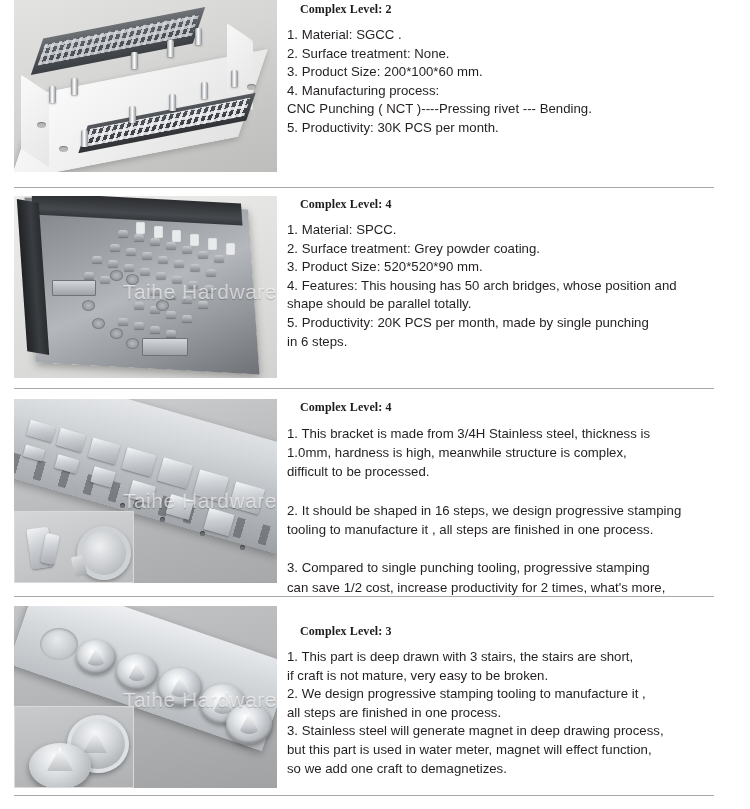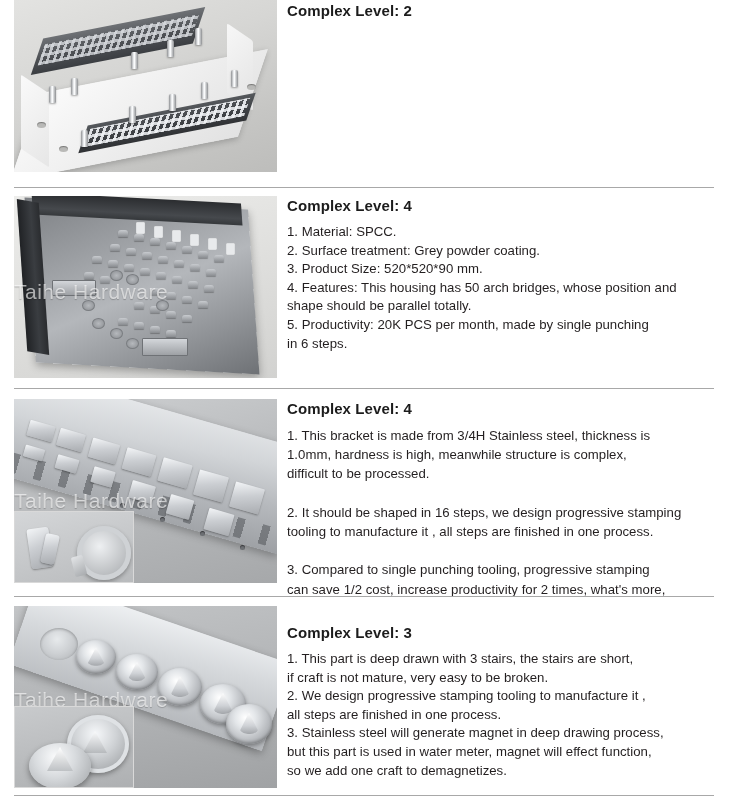--- a/index.html
+++ b/index.html
@@ -54,21 +54,21 @@
   }
   .photo-scene {
     position: absolute;
     inset: 0;
     overflow: hidden;
   }
   .watermark {
     position: absolute;
     left: 0;
     width: 100%;
-    text-align: left;
+    text-align: right;
     font-family: "Liberation Sans", sans-serif;
     font-size: 21px;
     letter-spacing: 0.5px;
     color: rgba(255,255,255,0.62);
     text-shadow: 0 1px 1px rgba(0,0,0,0.22);
     pointer-events: none;
     white-space: nowrap;
   }
   .inset {
     position: absolute;
@@ -77,25 +77,26 @@
     box-sizing: border-box;
   }
 
   
   .textcol {
     position: absolute;
     left: 287px;
     width: 440px;
   }
   .heading {
-    font-size: 15px;
+    font-size: 12px;
     font-weight: bold;
     color: #1c1c1c;
-    margin: 0 0 9px 0;
+    margin: 0 0 9px 13px;
     letter-spacing: 0.1px;
+    font-family: Liberation Serif, serif;
   }
   .body-text {
     font-size: 13.2px;
     line-height: 18.6px;
     color: #231f20;
     margin: 0;
     white-space: pre-line;
     letter-spacing: 0.02px;
   }
   .body-text.spaced {
@@ -341,20 +342,26 @@
             <div class="p1-stud" style="left:182px; top:72px;"></div>
             <div class="p1-stud" style="left:150px; top:84px;"></div>
             <div class="p1-stud" style="left:110px; top:96px;"></div>
             <div class="p1-stud" style="left:62px; top:120px;"></div>
           </div>
         </div>
       </div>
 
       <div class="textcol" style="top:2px;">
         <div class="heading">Complex Level: 2</div>
+        <div class="body-text">1. Material: SGCC .
+2. Surface treatment: None.
+3. Product Size: 200*100*60 mm.
+4. Manufacturing process:
+CNC Punching ( NCT )----Pressing rivet --- Bending.
+5. Productivity:  30K PCS per month.</div>
       </div>
 
       <div class="divider" style="top:187px;"></div>
     </div>
   </div>
 
   <div class="section" style="top:196px; height:193px;">
     <div class="sec-inner">
 
       <div class="photo" style="top:0px; height:182px;">

